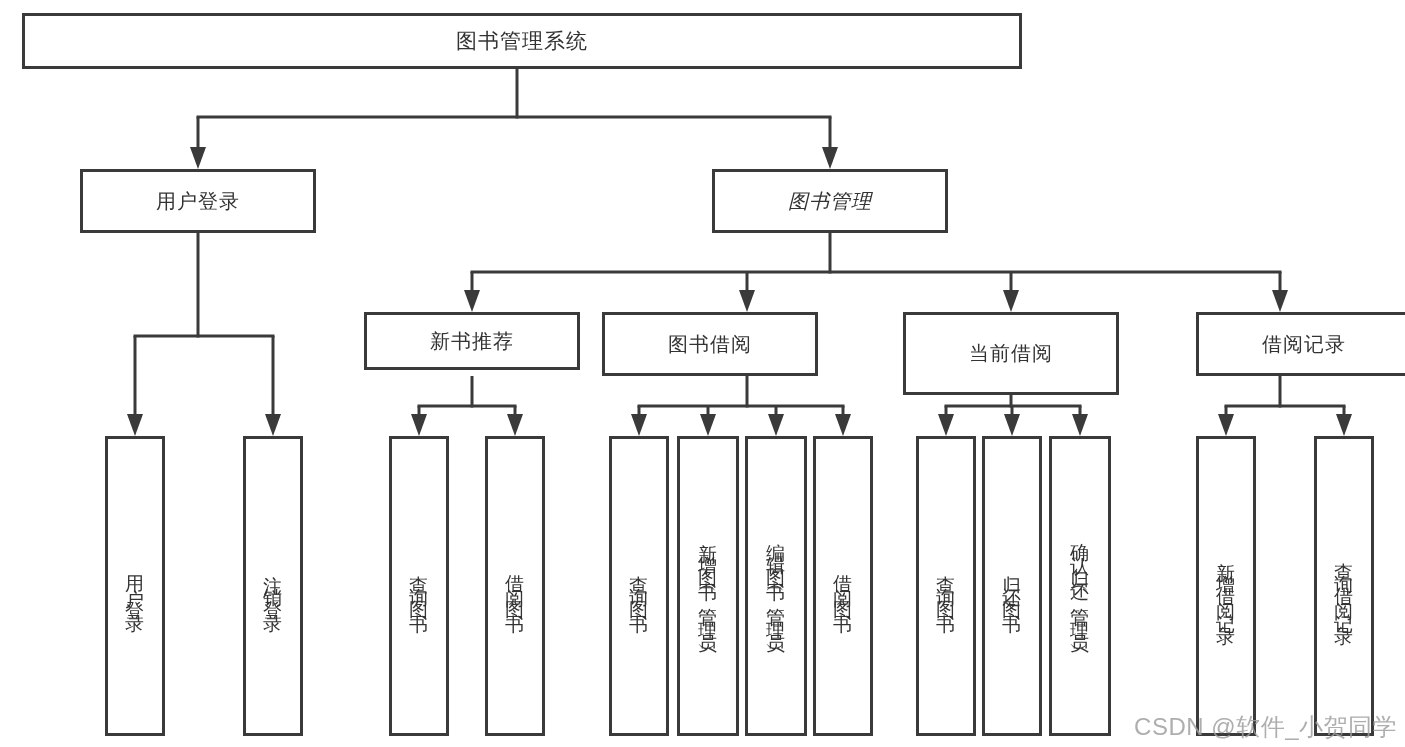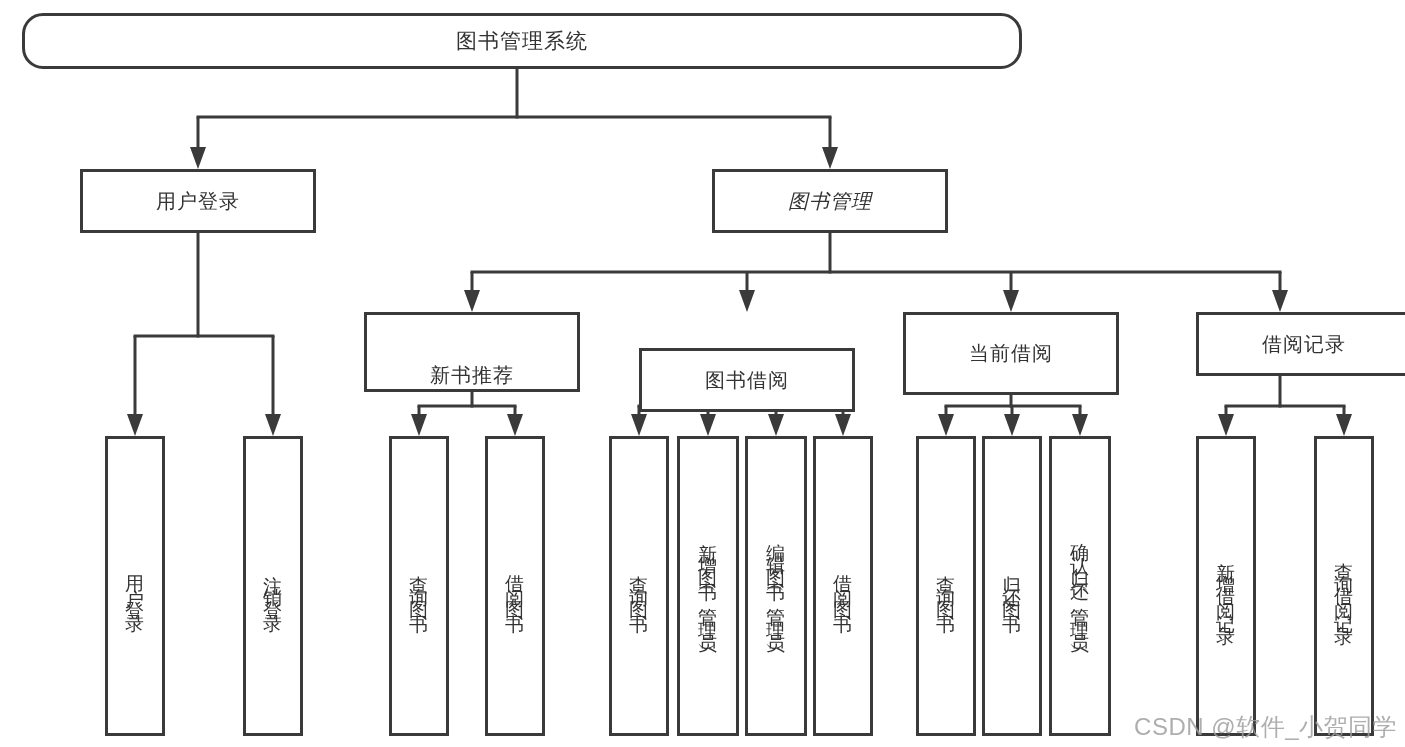--- a/index.html
+++ b/index.html
@@ -43,25 +43,25 @@
   .root-label { font-size: 21px; letter-spacing: 1px; }
   .vtext {
     writing-mode: vertical-rl;
     text-orientation: mixed;
     font-size: 19px;
     line-height: 1;
     letter-spacing: 13px;
     white-space: nowrap;
   }
   
-  #box-root          { left: 22px;   top: 13px;  width: 1000px; height: 56px; border-radius: 21px; }
+  #box-root          { left: 22px;   top: 13px;  width: 1000px; height: 56px; }
   #box-user-login    { left: 80px;   top: 169px; width: 236px;  height: 64px; }
   #box-book-mgmt     { left: 712px;  top: 169px; width: 236px;  height: 64px; font-style: italic; }
-  #box-new-book-rec  { left: 364px;  top: 312px; width: 216px;  height: 80px; align-items: flex-end; }
-  #box-book-borrow   { left: 639px;  top: 312px; width: 216px;  height: 64px; margin-top: 36px; }
+  #box-new-book-rec  { left: 364px;  top: 312px; width: 216px;  height: 58px; }
+  #box-book-borrow   { left: 602px;  top: 312px; width: 216px;  height: 64px; }
   #box-current-borrow{ left: 903px;  top: 312px; width: 216px;  height: 83px; }
   #box-borrow-record { left: 1172px; top: 312px; width: 216px;  height: 64px; margin-left: 24px; }
   .leaf { top: 436px; height: 300px; }
   #leaf-user-login { left: 105px;  width: 60px; }
   #leaf-logout     { left: 243px;  width: 60px; }
   #leaf-nbr-query  { left: 389px;  width: 60px; }
   #leaf-nbr-borrow { left: 485px;  width: 60px; }
   #leaf-bb-query   { left: 609px;  width: 60px; }
   #leaf-bb-add     { left: 677px;  width: 62px; }
   #leaf-bb-edit    { left: 745px;  width: 62px; }

